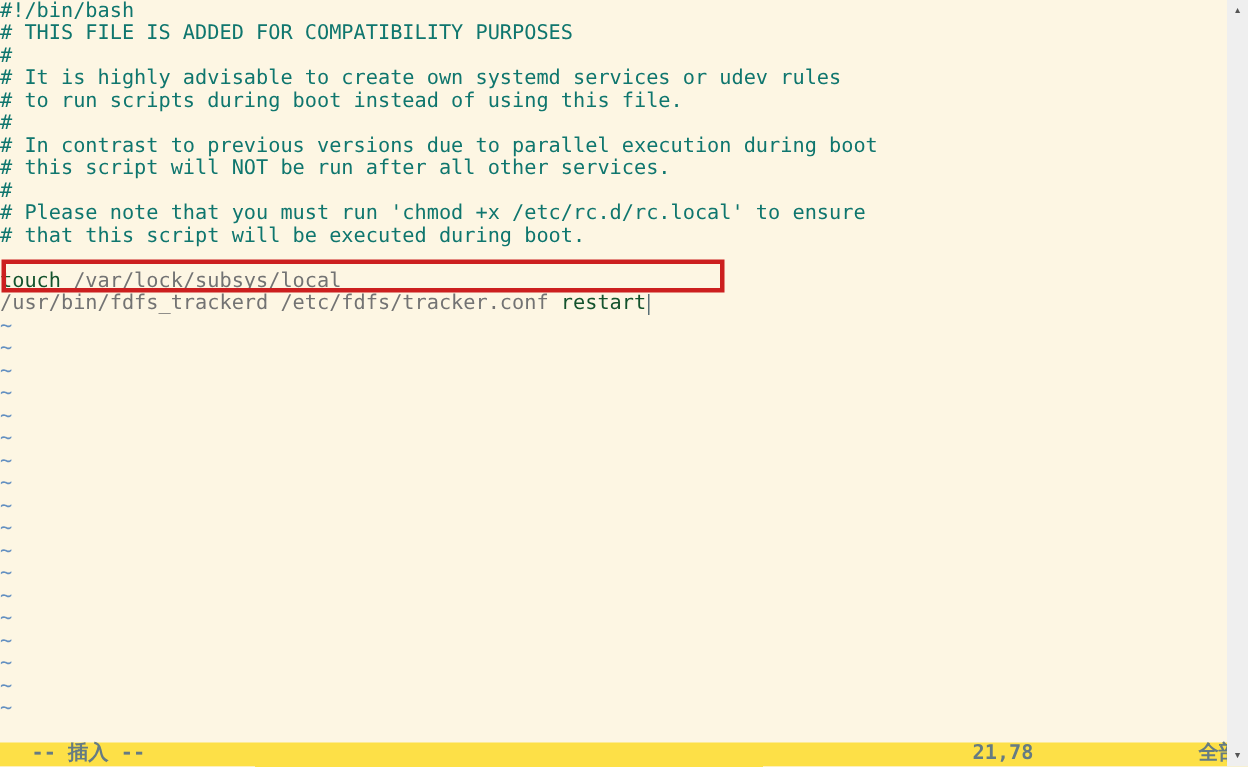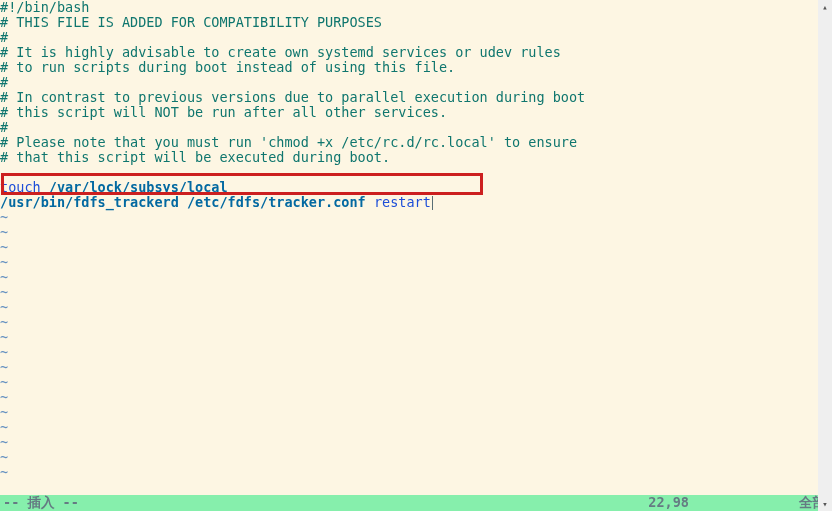--- a/index.html
+++ b/index.html
@@ -15,43 +15,43 @@
     overflow: hidden;
   }
   .editor {
     font-family: inherit;
     white-space: pre;
     padding: 0;
     position: relative;
   }
   .line { height: 15px; }
   .comment { color: #0f766e; } 
-  .keyword { color: #1d4ed8; } 
-  .string  { color: #0369a1; font-weight: bold; }
+  .keyword { color: #14532d; } 
+  .string  { color: #737373; }
   .tilde   { color: #6490c1; }
   .highlight-box {
     position: absolute;
     border: 3px solid #cc1f1f;
     left: 1px;
     top: 173px;
     width: 482px;
     height: 22px;
     pointer-events: none;
   }
   .status {
     position: absolute;
     bottom: 0;
     left: 0;
     right: 0;
     height: 16px;
-    background: #86efac;
+    background: #fde047;
     color: #657b83;
     font-family: inherit;
     display: flex;
-    padding-left: 3px;
+    padding-left: 21px;
     font-weight: bold;
   }
   .status .mode { flex: 0 0 auto; }
   .status .spacer { flex: 1 1 auto; }
   .status .pos { flex: 0 0 auto; padding-right: 110px; }
   .status .pct { flex: 0 0 auto; padding-right: 6px; }
   .scrollbar {
     position: absolute;
     right: 0;
     top: 0;
@@ -75,21 +75,21 @@
 </head>
 <body>
 
 <div class="editor" id="editor"><div class="line"><span class="comment">#!/bin/bash</span></div><div class="line"><span class="comment"># THIS FILE IS ADDED FOR COMPATIBILITY PURPOSES</span></div><div class="line"><span class="comment">#</span></div><div class="line"><span class="comment"># It is highly advisable to create own systemd services or udev rules</span></div><div class="line"><span class="comment"># to run scripts during boot instead of using this file.</span></div><div class="line"><span class="comment">#</span></div><div class="line"><span class="comment"># In contrast to previous versions due to parallel execution during boot</span></div><div class="line"><span class="comment"># this script will NOT be run after all other services.</span></div><div class="line"><span class="comment">#</span></div><div class="line"><span class="comment"># Please note that you must run 'chmod +x /etc/rc.d/rc.local' to ensure</span></div><div class="line"><span class="comment"># that this script will be executed during boot.</span></div><div class="line"> </div><div class="line"><span class="keyword">touch</span><span class="string"> /var/lock/subsys/local</span></div><div class="line"><span class="string">/usr/bin/fdfs_trackerd /etc/fdfs/tracker.conf </span><span class="keyword">restart</span><span class="cursor"></span></div><div class="line tilde">~</div><div class="line tilde">~</div><div class="line tilde">~</div><div class="line tilde">~</div><div class="line tilde">~</div><div class="line tilde">~</div><div class="line tilde">~</div><div class="line tilde">~</div><div class="line tilde">~</div><div class="line tilde">~</div><div class="line tilde">~</div><div class="line tilde">~</div><div class="line tilde">~</div><div class="line tilde">~</div><div class="line tilde">~</div><div class="line tilde">~</div><div class="line tilde">~</div><div class="line tilde">~</div></div>
 
 <div class="highlight-box"></div>
 
 <div class="status">
   <span class="mode">-- 插入 --</span>
   <span class="spacer"></span>
-  <span class="pos">22,98</span>
+  <span class="pos">21,78</span>
   <span class="pct">全部</span>
 </div>
 
 <div class="scrollbar">
   <div class="arrow up">▴</div>
   <div class="trough"></div>
   <div class="arrow down">▾</div>
 </div>
 
 </body></html>

